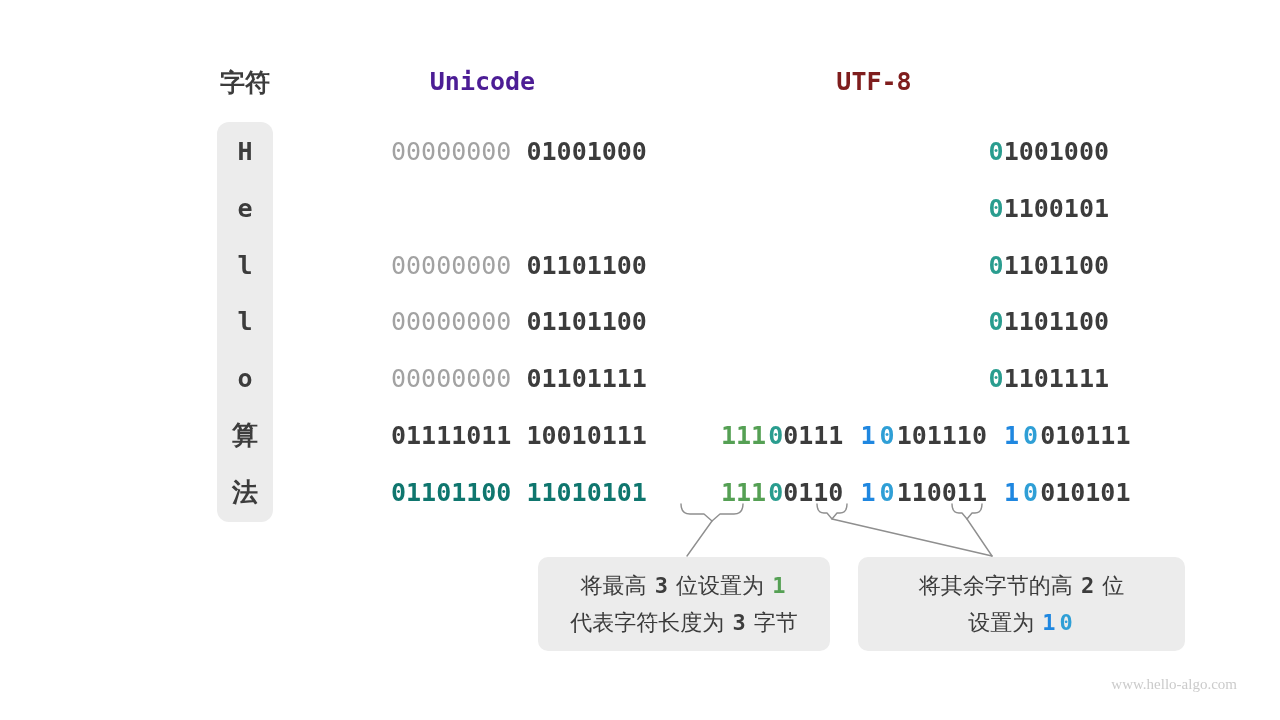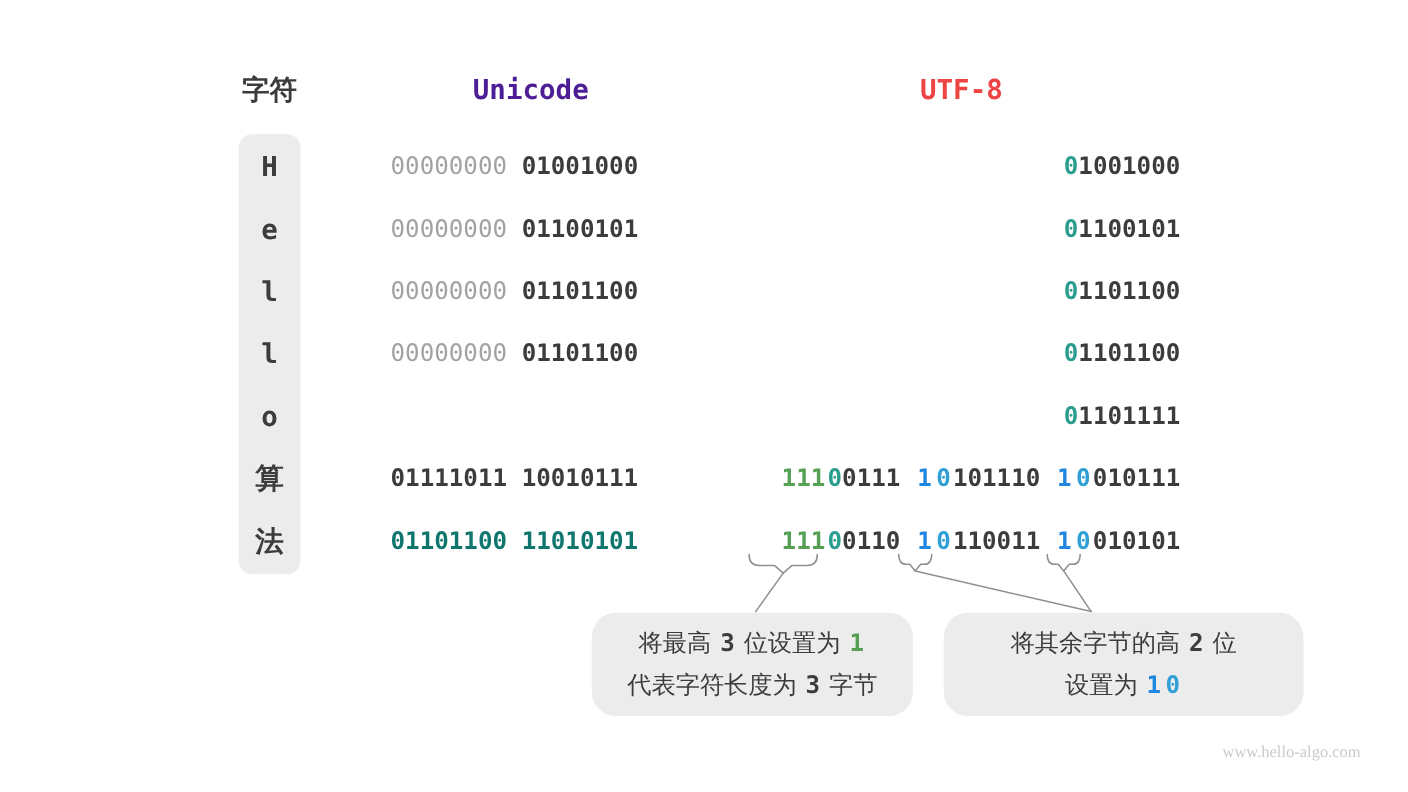--- a/index.html
+++ b/index.html
@@ -21,29 +21,29 @@
   }
   .row { position:absolute; left:0; width:1280px; height:57px; }
   .cell-char {
     position:absolute; left:217px; width:56px; height:57px; line-height:57px;
     text-align:center; font-weight:700; color:#3c3c3c;
   }
   .char-latin { font-family:"DejaVu Sans Mono", monospace; font-size:25px; }
   .char-cjk  { font-family:"Liberation Sans", sans-serif; font-size:26px; }
   .cell-unicode, .cell-utf8 {
     position:absolute; height:57px; line-height:57px; white-space:pre;
-    font-family:"DejaVu Sans Mono", monospace; font-weight:700; font-size:22px;
+    font-family:"DejaVu Sans Mono", monospace; font-weight:700; font-size:25px;margin-left:36px;
   }
   .cell-unicode { left:355px; text-align:left; }
   .cell-utf8 { left:683px; width:390px; text-align:right; }
   .seg-gray { font-weight:400; }
   svg.connectors { position:absolute; left:0; top:0; pointer-events:none; }
   .callout {
     position:absolute; top:557px; height:94px; background:#ececec;
-    border-radius:22px; display:flex; flex-direction:column;
+    border-radius:10px; display:flex; flex-direction:column;
     justify-content:center; align-items:center;
     font-size:22px; color:#3c3c3c; line-height:37px;
   }
   .callout-1 { left:538px; width:292px; }
   .callout-2 { left:858px; width:327px; }
   .callout .line { white-space:pre; text-align:center; }
   .seg-num, .seg-green, .seg-blue, .seg-blue_zero {
     font-family:"DejaVu Sans Mono", monospace; font-weight:700; margin:0 2px;
   }
   .watermark {
@@ -51,47 +51,47 @@
     font-family:Liberation Serif, serif; font-size:15px;
   }
 </style>
 </head>
 <body>
 
 <div class="canvas">
 
   <div class="hdr hdr-char" style="color: rgb(60, 60, 60);">字符</div>
   <div class="hdr hdr-mono hdr-unicode" style="color: #4c1d95;">Unicode</div>
-  <div class="hdr hdr-mono hdr-utf8" style="color: #ef4444;">UTF-8</div>
+  <div class="hdr hdr-mono hdr-utf8" style="color: #7f1d1d;">UTF-8</div>
 
   <div class="char-col-bg" style="background: rgb(236, 236, 236);"></div>
 
   <div id="rows">
       <div class="row" style="top: 123px;">
         <div class="cell-char char-latin">H</div>
         <div class="cell-unicode"><span class="seg-gray" style="color: rgb(162, 162, 162);">00000000</span><span class="seg-dark" style="color: rgb(60, 60, 60);"> </span><span class="seg-dark" style="color: rgb(60, 60, 60);">01001000</span></div>
         <div class="cell-utf8"><span class="seg-teal" style="color: rgb(42, 157, 143);">0</span><span class="seg-dark" style="color: rgb(60, 60, 60);">1001000</span></div>
       </div>
       <div class="row" style="top: 179.8px;">
         <div class="cell-char char-latin">e</div>
-        <div class="cell-unicode"><span class="seg-gray" style="color: rgb(162, 162, 162);">00000000</span><span class="seg-dark" style="color: rgb(60, 60, 60);"> </span><span class="seg-dark" style="color: rgb(60, 60, 60);">01100101</span></div>
         <div class="cell-utf8"><span class="seg-teal" style="color: rgb(42, 157, 143);">0</span><span class="seg-dark" style="color: rgb(60, 60, 60);">1100101</span></div>
       </div>
       <div class="row" style="top: 236.6px;">
         <div class="cell-char char-latin">l</div>
         <div class="cell-unicode"><span class="seg-gray" style="color: rgb(162, 162, 162);">00000000</span><span class="seg-dark" style="color: rgb(60, 60, 60);"> </span><span class="seg-dark" style="color: rgb(60, 60, 60);">01101100</span></div>
         <div class="cell-utf8"><span class="seg-teal" style="color: rgb(42, 157, 143);">0</span><span class="seg-dark" style="color: rgb(60, 60, 60);">1101100</span></div>
       </div>
       <div class="row" style="top: 293.4px;">
         <div class="cell-char char-latin">l</div>
         <div class="cell-unicode"><span class="seg-gray" style="color: rgb(162, 162, 162);">00000000</span><span class="seg-dark" style="color: rgb(60, 60, 60);"> </span><span class="seg-dark" style="color: rgb(60, 60, 60);">01101100</span></div>
         <div class="cell-utf8"><span class="seg-teal" style="color: rgb(42, 157, 143);">0</span><span class="seg-dark" style="color: rgb(60, 60, 60);">1101100</span></div>
       </div>
       <div class="row" style="top: 350.2px;">
         <div class="cell-char char-latin">o</div>
+        <div class="cell-unicode"><span class="seg-gray" style="color: rgb(162, 162, 162);">00000000</span><span class="seg-dark" style="color: rgb(60, 60, 60);"> </span><span class="seg-dark" style="color: rgb(60, 60, 60);">01101111</span></div>
         <div class="cell-utf8"><span class="seg-teal" style="color: rgb(42, 157, 143);">0</span><span class="seg-dark" style="color: rgb(60, 60, 60);">1101111</span></div>
       </div>
       <div class="row" style="top: 407px;">
         <div class="cell-char char-cjk">算</div>
         <div class="cell-unicode"><span class="seg-dark" style="color: rgb(60, 60, 60);">01111011 10010111</span></div>
         <div class="cell-utf8"><span class="seg-green" style="color: rgb(85, 160, 84);">111</span><span class="seg-teal" style="color: rgb(42, 157, 143);">0</span><span class="seg-dark" style="color: rgb(60, 60, 60);">0111</span><span class="seg-dark" style="color: rgb(60, 60, 60);"> </span><span class="seg-blue" style="color: rgb(31, 135, 224);">1</span><span class="seg-blue_zero" style="color: rgb(47, 159, 214);">0</span><span class="seg-dark" style="color: rgb(60, 60, 60);">101110</span><span class="seg-dark" style="color: rgb(60, 60, 60);"> </span><span class="seg-blue" style="color: rgb(31, 135, 224);">1</span><span class="seg-blue_zero" style="color: rgb(47, 159, 214);">0</span><span class="seg-dark" style="color: rgb(60, 60, 60);">010111</span></div>
       </div>
       <div class="row" style="top: 463.8px;">
         <div class="cell-char char-cjk">法</div>
         <div class="cell-unicode"><span class="seg-dark" style="color: #0f766e;">01101100 11010101</span></div>

